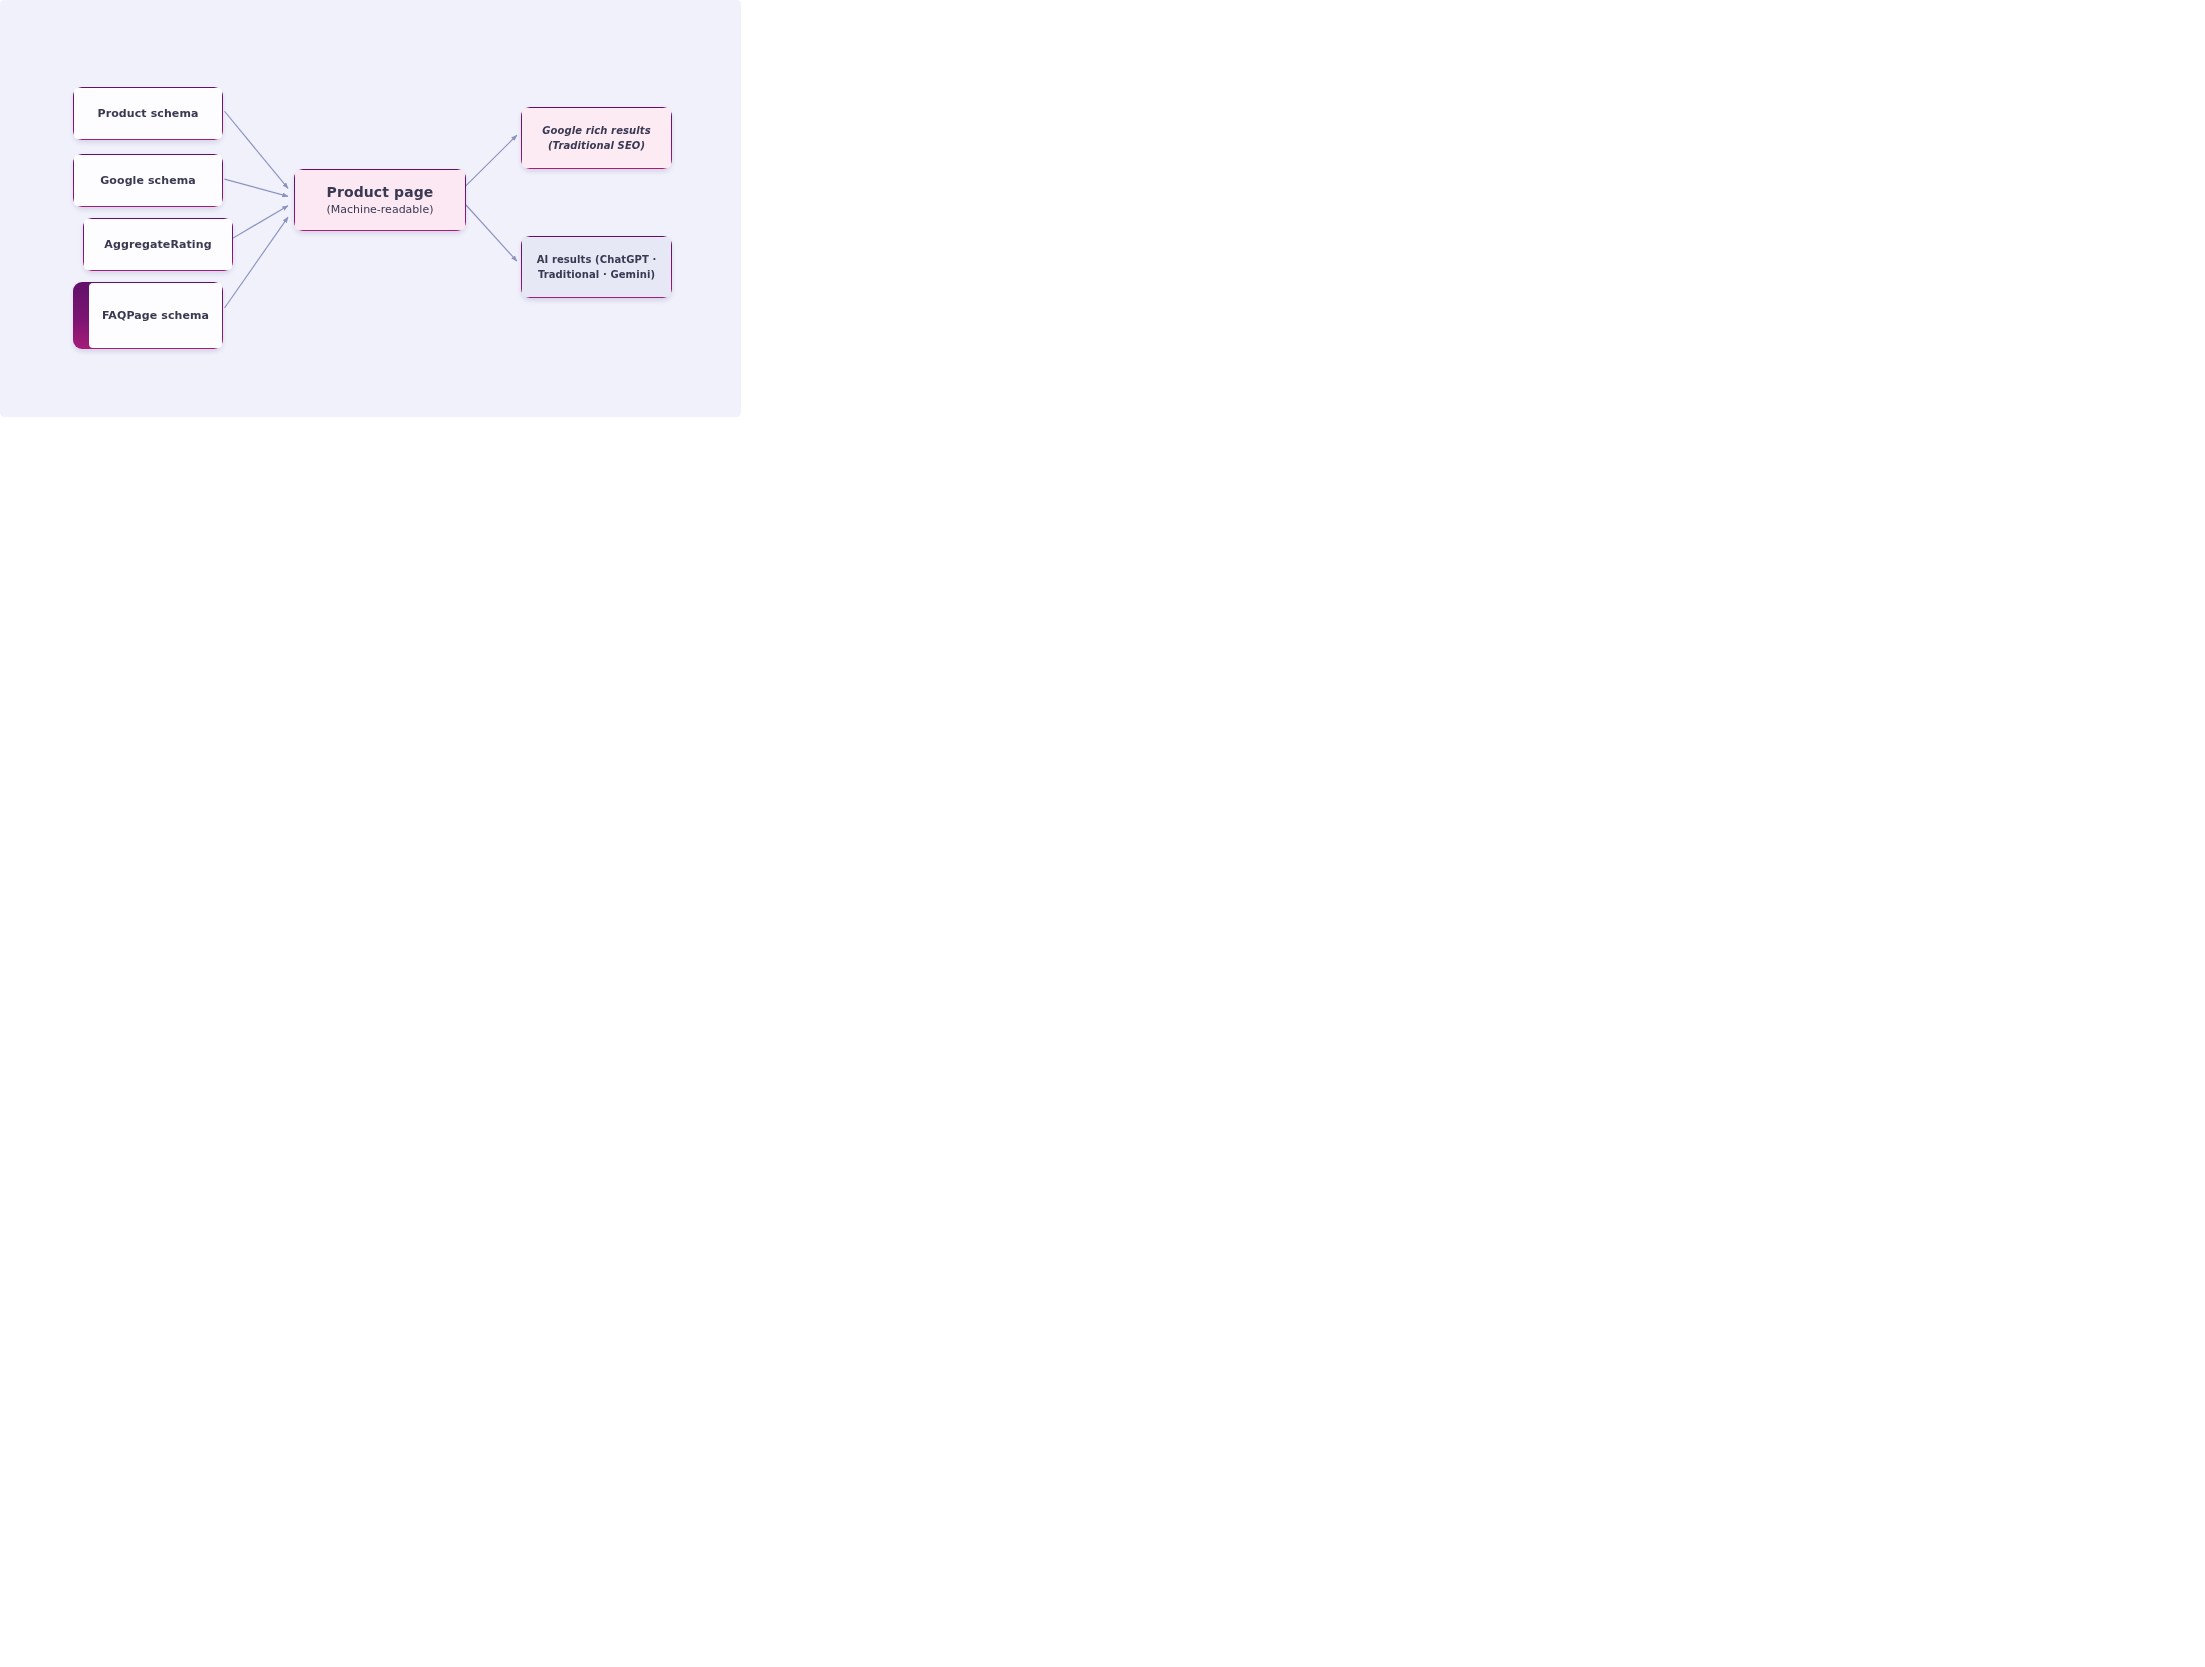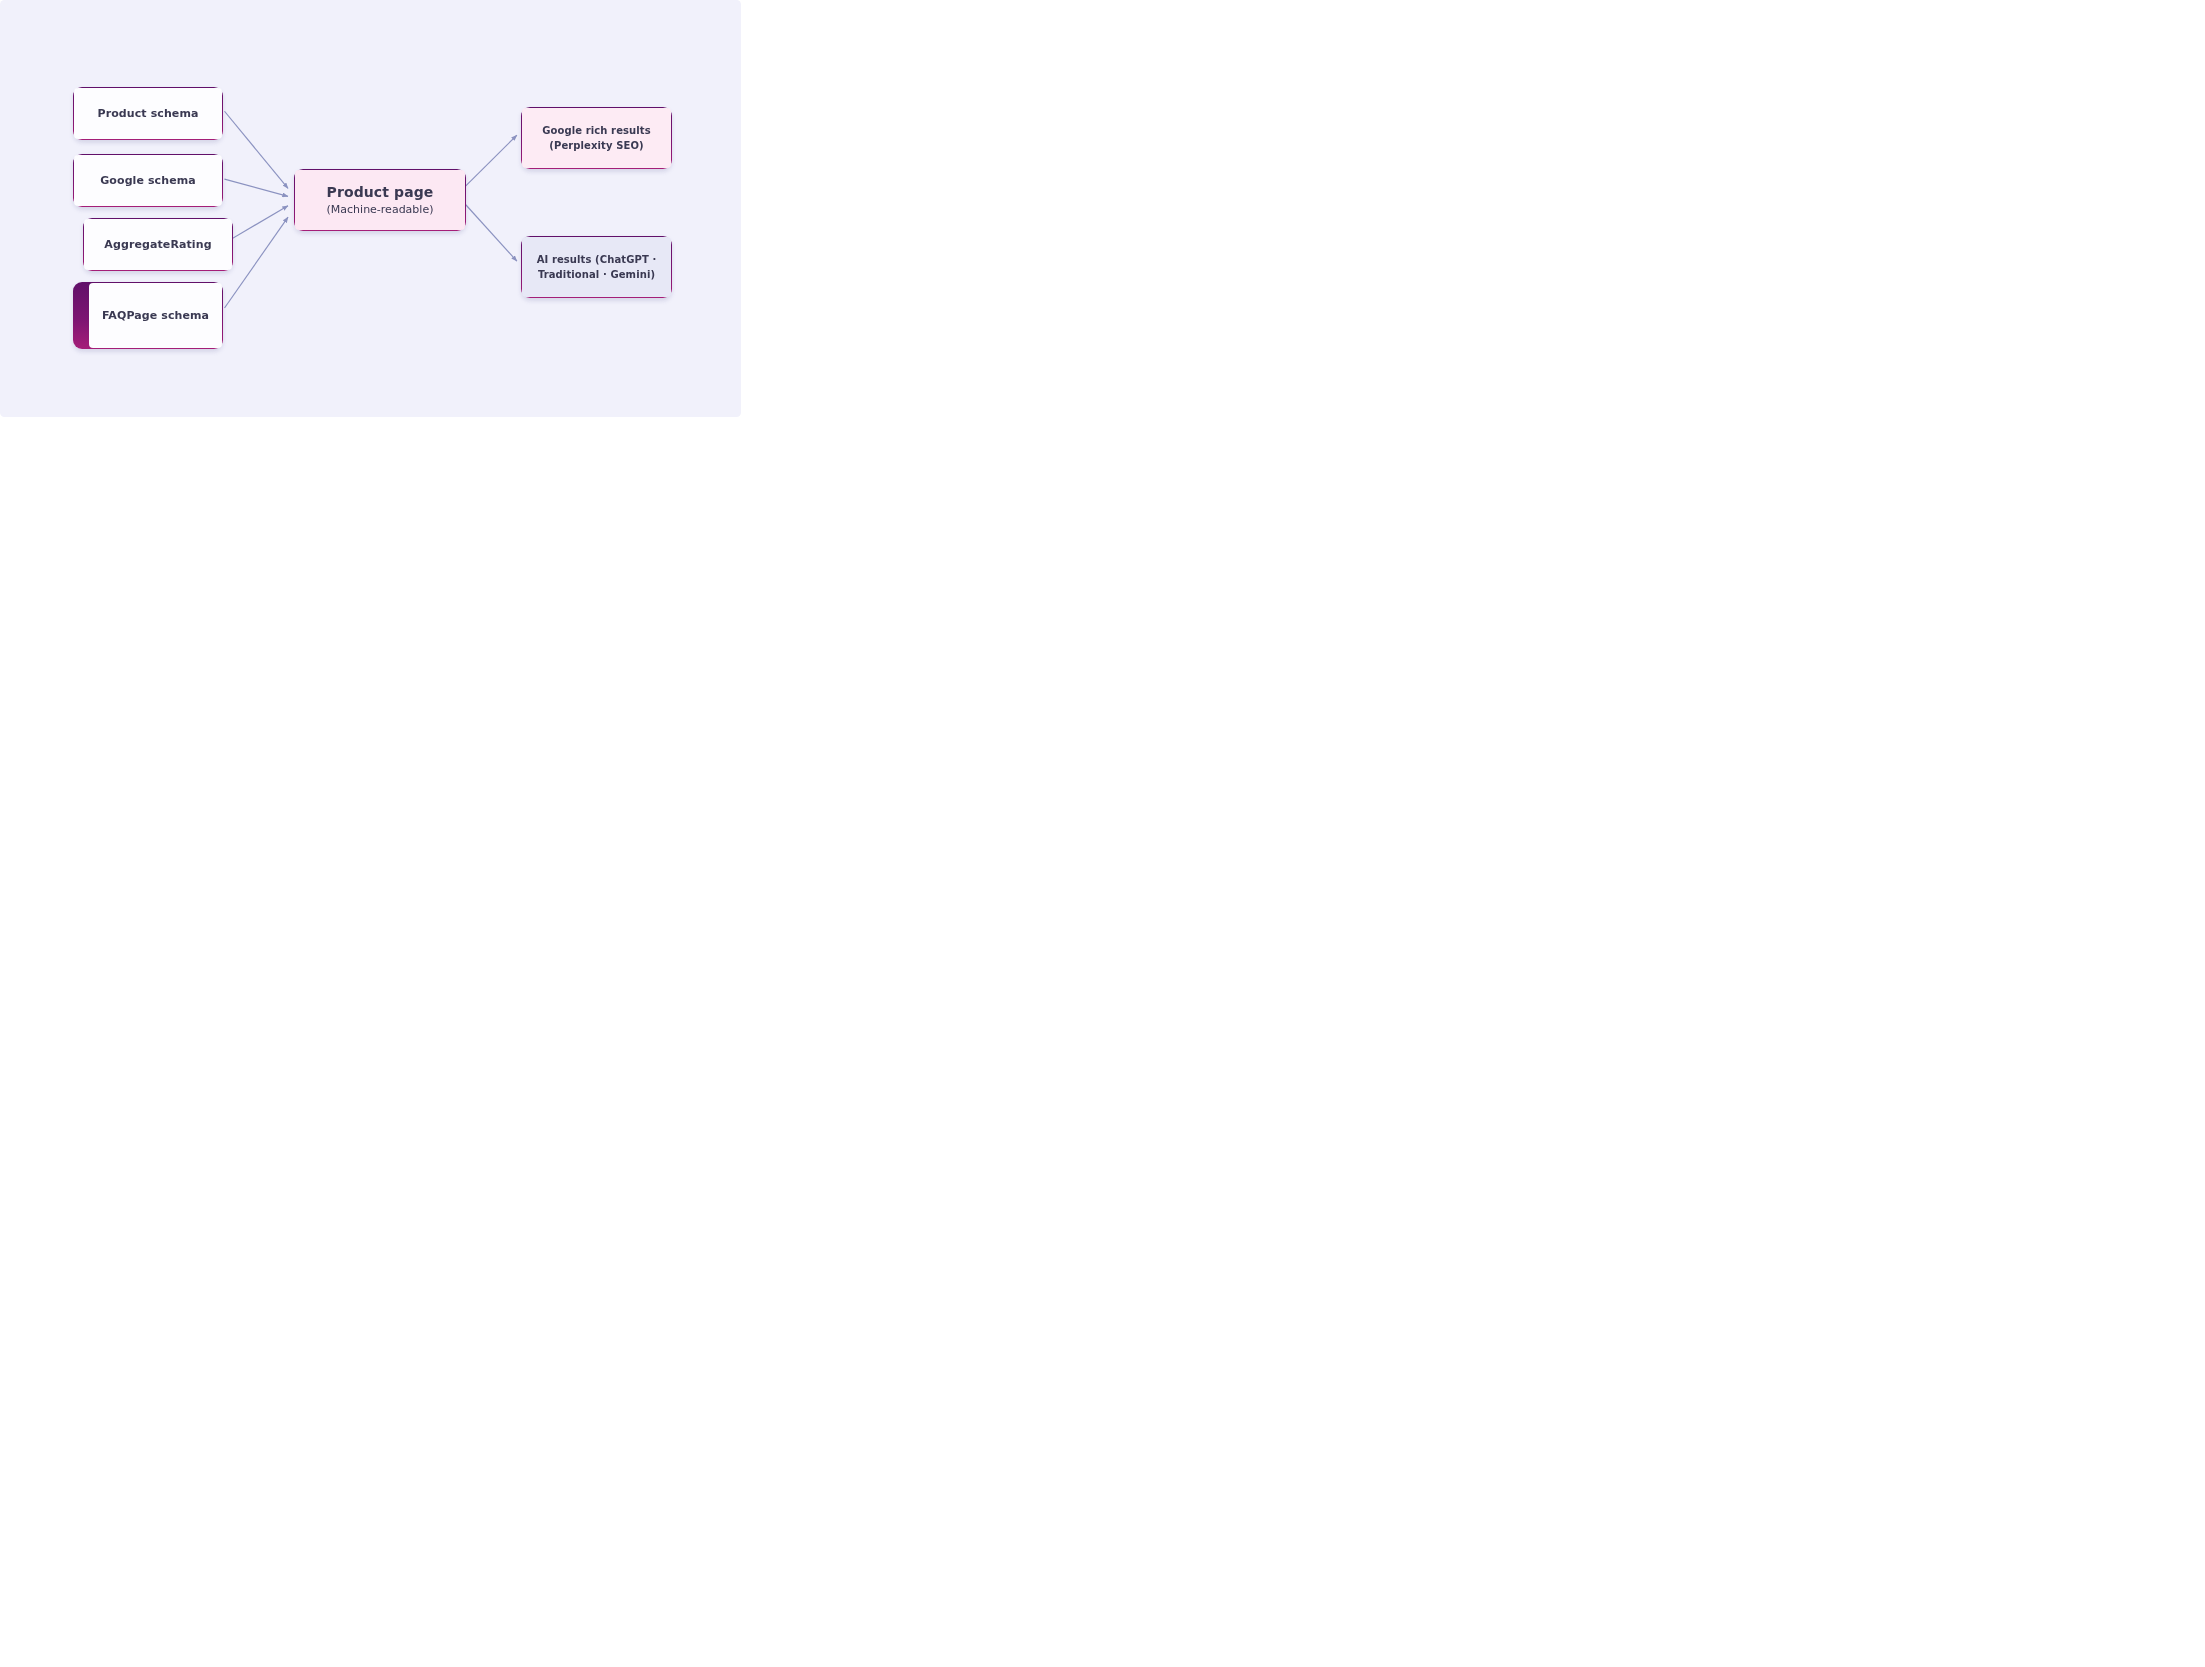--- a/index.html
+++ b/index.html
@@ -76,21 +76,21 @@
     line-height: 1.55;
     letter-spacing: 0.1px;
   }
 
   
   #n-product_schema   { left: 73px;  top: 87px; width: 150px; height: 53px; }
   #n-offer_schema     { left: 73px;  top: 154px; width: 150px; height: 53px; }
   #n-aggregate_rating { left: 83px;  top: 218px; width: 150px; height: 53px; }
   #n-faqpage_schema   { left: 73px;  top: 282px; width: 150px; height: 67px; padding-left: 16px; }
   #n-product_page     { left: 294px;  top: 169px; width: 172px; height: 62px; }
-  #n-google_rich_results { left: 521px; top: 107px; width: 151px; height: 62px; }
+  #n-google_rich_results { left: 521px; top: 107px; width: 151px; height: 62px; font-style: italic; }
   #n-ai_citation      { left: 521px; top: 236px; width: 151px; height: 62px; }
 </style>
 </head>
 <body>
 
 <div class="canvas">
 
   <svg id="edge-layer" viewBox="0 0 1680 945">
     <defs>
       <marker id="arrowhead" markerUnits="userSpaceOnUse" markerWidth="14" markerHeight="11" refX="13" refY="5.5" orient="auto">
@@ -132,21 +132,21 @@
   <div class="node hub" id="n-product_page">
     <div class="node-inner">
       <span class="node-title">Product page</span>
       <span class="node-subtitle">(Machine-readable)</span>
     </div>
   </div>
 
   <div class="node outcome seo" id="n-google_rich_results">
     <div class="node-inner">
       <span class="outcome-line">Google rich results</span>
-      <span class="outcome-line">(Perplexity SEO)</span>
+      <span class="outcome-line">(Traditional SEO)</span>
     </div>
   </div>
 
   <div class="node outcome ai" id="n-ai_citation">
     <div class="node-inner">
       <span class="outcome-line">AI results (ChatGPT ·</span>
       <span class="outcome-line">Traditional · Gemini)</span>
     </div>
   </div>
 

